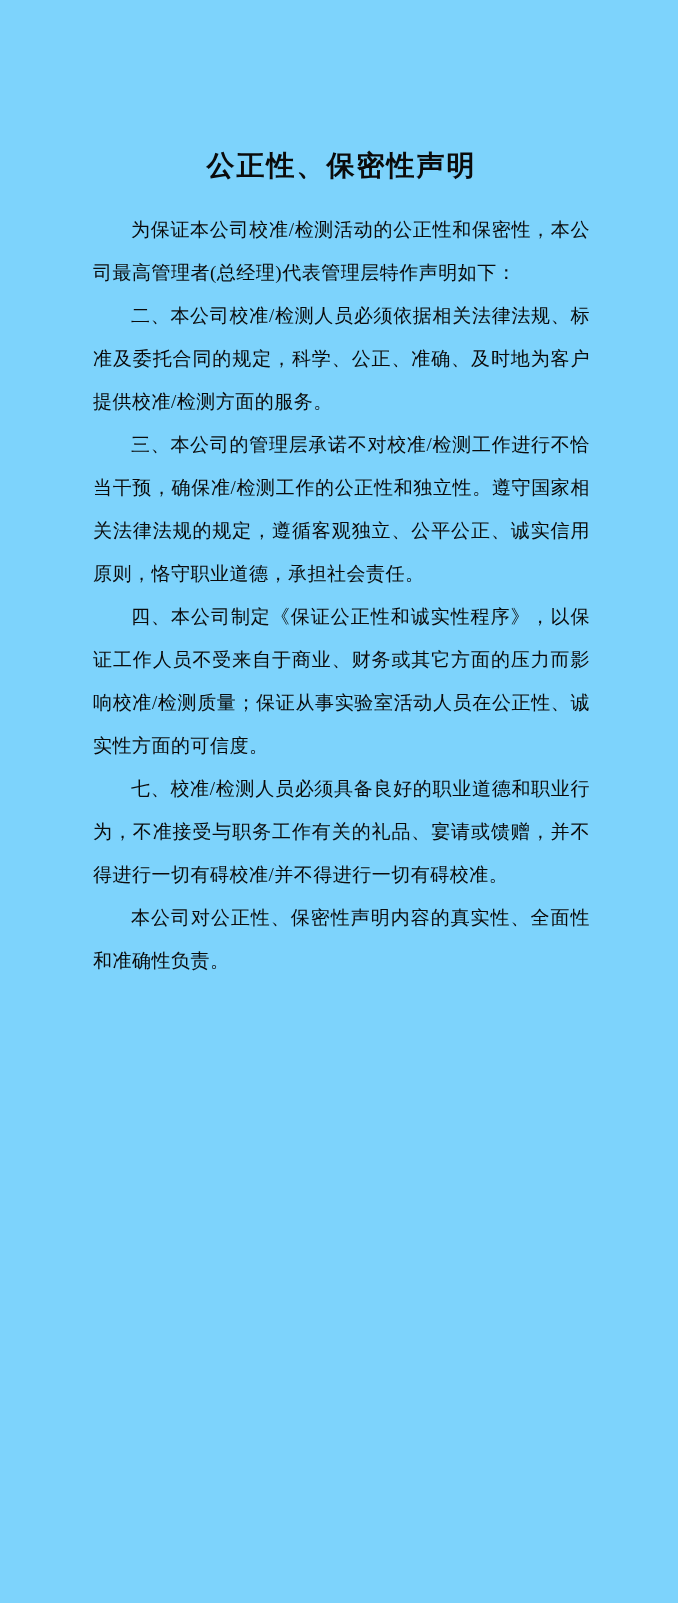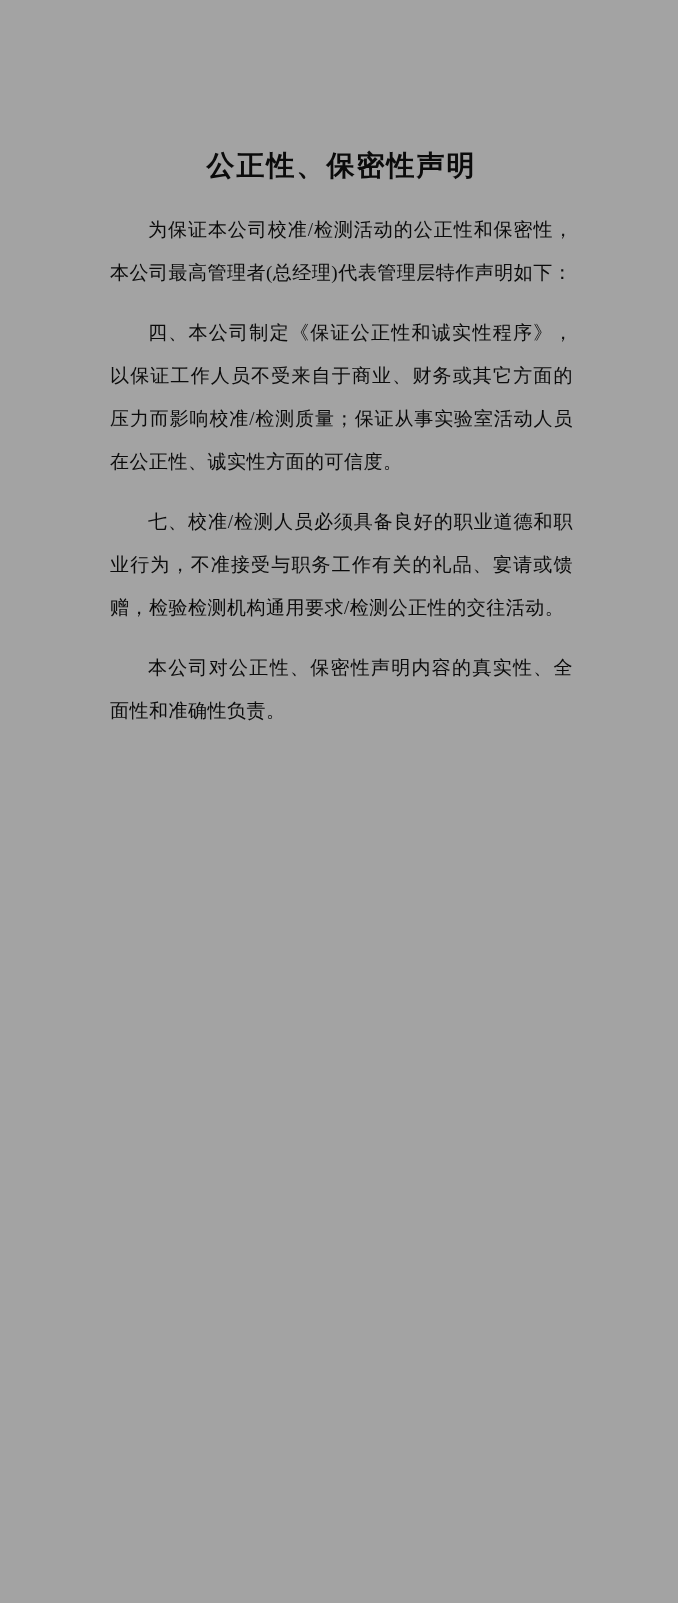--- a/index.html
+++ b/index.html
@@ -5,52 +5,54 @@
   html, body {
     margin: 0;
     padding: 0;
     background: #ffffff;
   }
   .page {
     position: relative;
     width: 678px;
     height: 1603px;
     margin: 0;
-    background: #a3a3a3;
+    background: #7dd3fc;
     color: #0b0b0b;
     font-family: "Liberation Serif", "DejaVu Serif", serif;
     box-sizing: border-box;
     padding: 146px 88px 0 93px;
     overflow: hidden;
   }
   .doc-title {
     margin: 0 0 22px 0;
     font-size: 28px;
     font-weight: 600;
     text-align: center;
     letter-spacing: 2px;
     line-height: 40px;
   }
   .doc-body p {
-    margin: 17px;
+    margin: 0;
     font-size: 19px;
     line-height: 43px;
     text-align: justify;
     text-indent: 2em;
     letter-spacing: 0.5px;
     word-break: break-all;
   }
 </style>
 </head>
 <body>
 
 <div class="page">
 
   <h1 class="doc-title">公正性、保密性声明</h1>
 
   <div class="doc-body">
     <p>为保证本公司校准/检测活动的公正性和保密性，本公司最高管理者(总经理)代表管理层特作声明如下：</p>
+    <p>二、本公司校准/检测人员必须依据相关法律法规、标准及委托合同的规定，科学、公正、准确、及时地为客户提供校准/检测方面的服务。</p>
+    <p>三、本公司的管理层承诺不对校准/检测工作进行不恰当干预，确保准/检测工作的公正性和独立性。遵守国家相关法律法规的规定，遵循客观独立、公平公正、诚实信用原则，恪守职业道德，承担社会责任。</p>
     <p>四、本公司制定《保证公正性和诚实性程序》，以保证工作人员不受来自于商业、财务或其它方面的压力而影响校准/检测质量；保证从事实验室活动人员在公正性、诚实性方面的可信度。</p>
-    <p>七、校准/检测人员必须具备良好的职业道德和职业行为，不准接受与职务工作有关的礼品、宴请或馈赠，检验检测机构通用要求/检测公正性的交往活动。</p>
+    <p>七、校准/检测人员必须具备良好的职业道德和职业行为，不准接受与职务工作有关的礼品、宴请或馈赠，并不得进行一切有碍校准/并不得进行一切有碍校准。</p>
     <p>本公司对公正性、保密性声明内容的真实性、全面性和准确性负责。</p>
   </div>
 
 </div>
 
 </body></html>

